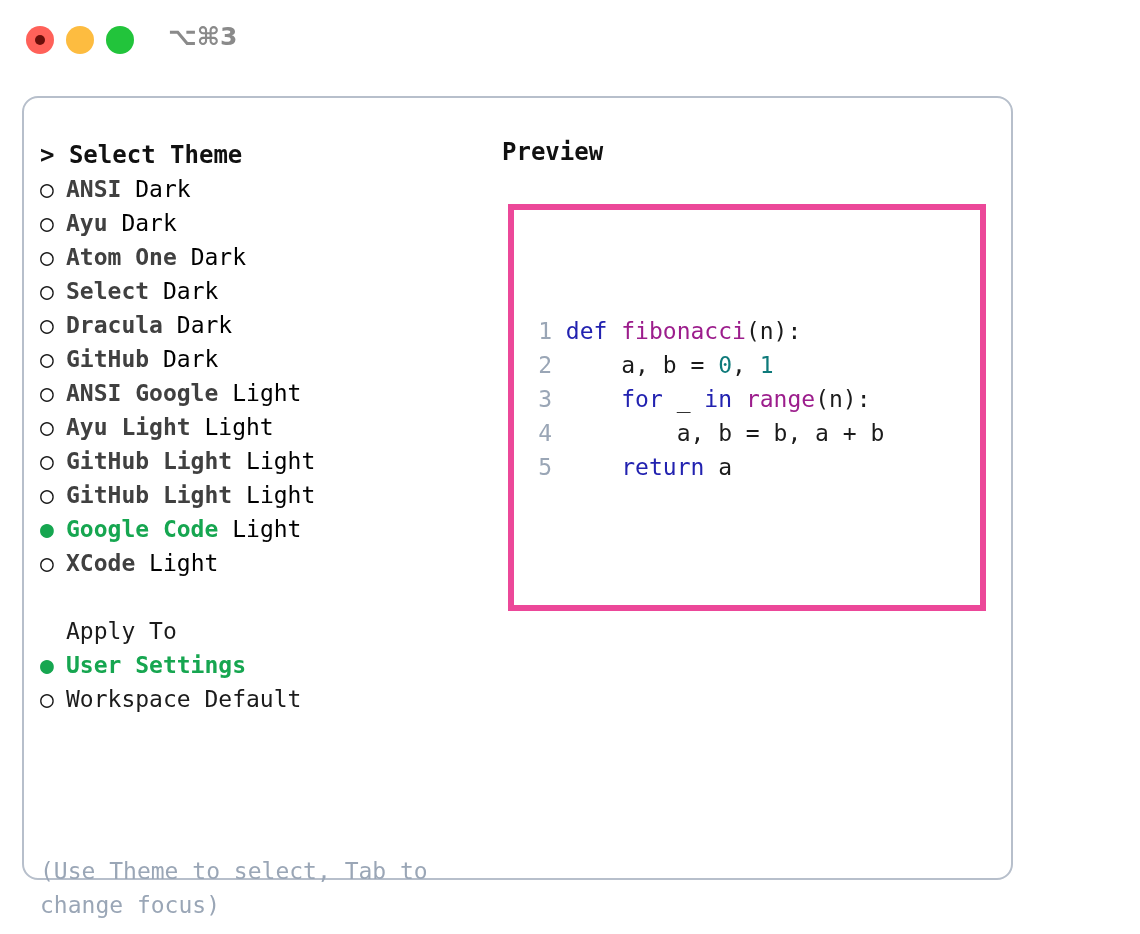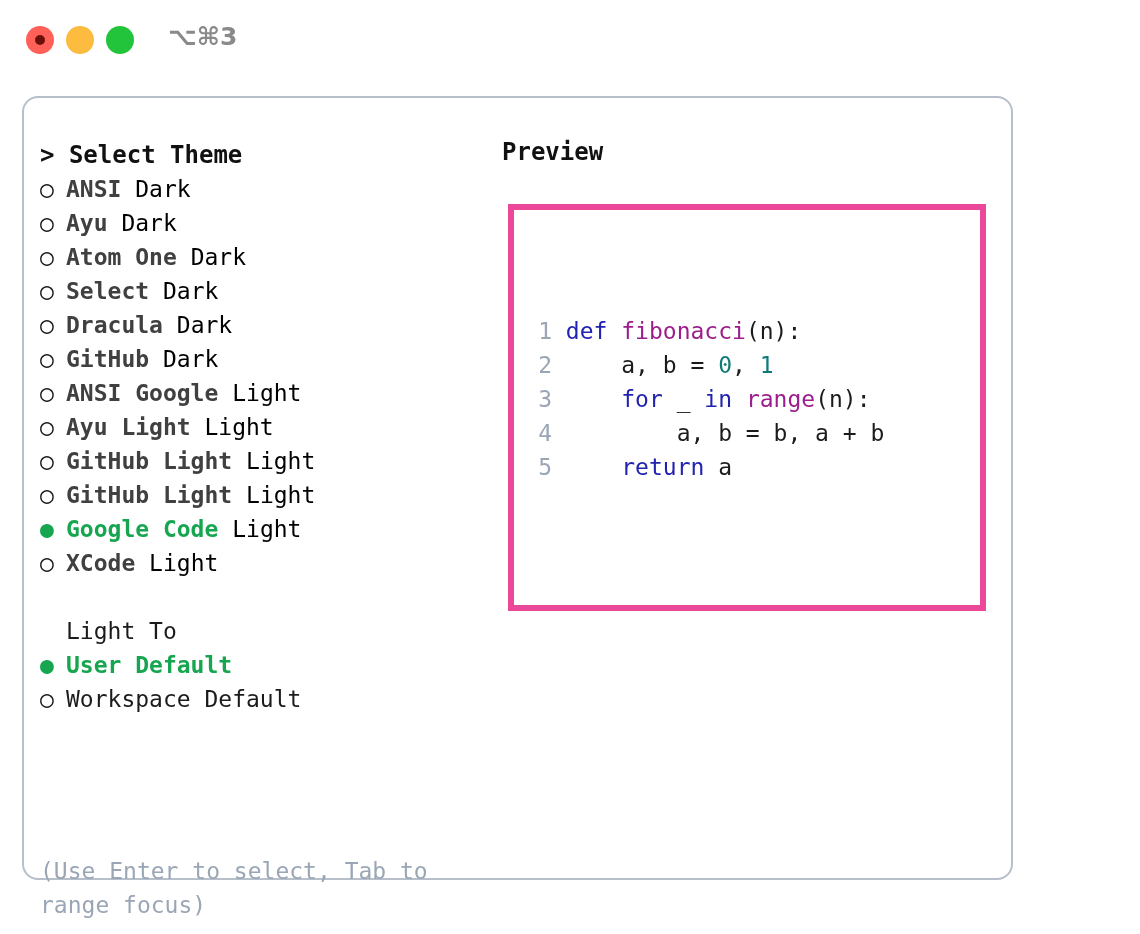--- a/index.html
+++ b/index.html
@@ -192,28 +192,28 @@
           <div class="opt-row"><span class="marker">○</span><span class="name">Dracula</span><span> </span><span class="cat">Dark</span></div>
           <div class="opt-row"><span class="marker">○</span><span class="name">GitHub</span><span> </span><span class="cat">Dark</span></div>
           <div class="opt-row"><span class="marker">○</span><span class="name">ANSI Google</span><span> </span><span class="cat">Light</span></div>
           <div class="opt-row"><span class="marker">○</span><span class="name">Ayu Light</span><span> </span><span class="cat">Light</span></div>
           <div class="opt-row"><span class="marker">○</span><span class="name">GitHub Light</span><span> </span><span class="cat">Light</span></div>
           <div class="opt-row"><span class="marker">○</span><span class="name">GitHub Light</span><span> </span><span class="cat">Light</span></div>
           <div class="opt-row"><span class="marker sel">●</span><span class="name sel">Google Code</span><span> </span><span class="cat">Light</span></div>
           <div class="opt-row"><span class="marker">○</span><span class="name">XCode</span><span> </span><span class="cat">Light</span></div>
         </div>
       <div class="section-gap"></div>
-      <div class="opt-row"><span class="marker blank">○</span><span class="name plain">Light To</span></div>
+      <div class="opt-row"><span class="marker blank">○</span><span class="name plain">Apply To</span></div>
       <div id="apply-items">
-          <div class="opt-row"><span class="marker sel">●</span><span class="name sel">User Default</span></div>
+          <div class="opt-row"><span class="marker sel">●</span><span class="name sel">User Settings</span></div>
           <div class="opt-row"><span class="marker">○</span><span class="name plain">Workspace Default</span></div>
         </div>
     </div>
 
-    <div id="hint">(Use Enter to select, Tab to range focus)</div>
+    <div id="hint">(Use Theme to select, Tab to change focus)</div>
 
     <div id="preview-title">Preview</div>
 
     <div id="preview-panel">
       <div id="code">
         <div id="code-lines"><div class="cline"><span class="ln">1</span><span> </span><span class="kw">def </span><span class="fn">fibonacci</span><span class="pl">(n):</span></div><div class="cline"><span class="ln">2</span><span> </span><span class="pl">    a, b = </span><span class="num">0</span><span class="pl">, </span><span class="num">1</span></div><div class="cline"><span class="ln">3</span><span> </span><span class="pl">    </span><span class="kw">for</span><span class="pl"> _ </span><span class="kw">in</span><span class="pl"> </span><span class="fn">range</span><span class="pl">(n):</span></div><div class="cline"><span class="ln">4</span><span> </span><span class="pl">        a, b = b, a + b</span></div><div class="cline"><span class="ln">5</span><span> </span><span class="pl">    </span><span class="kw">return</span><span class="pl"> a</span></div></div>
         <div class="diff-gap"></div>
         
       </div>
     </div>

